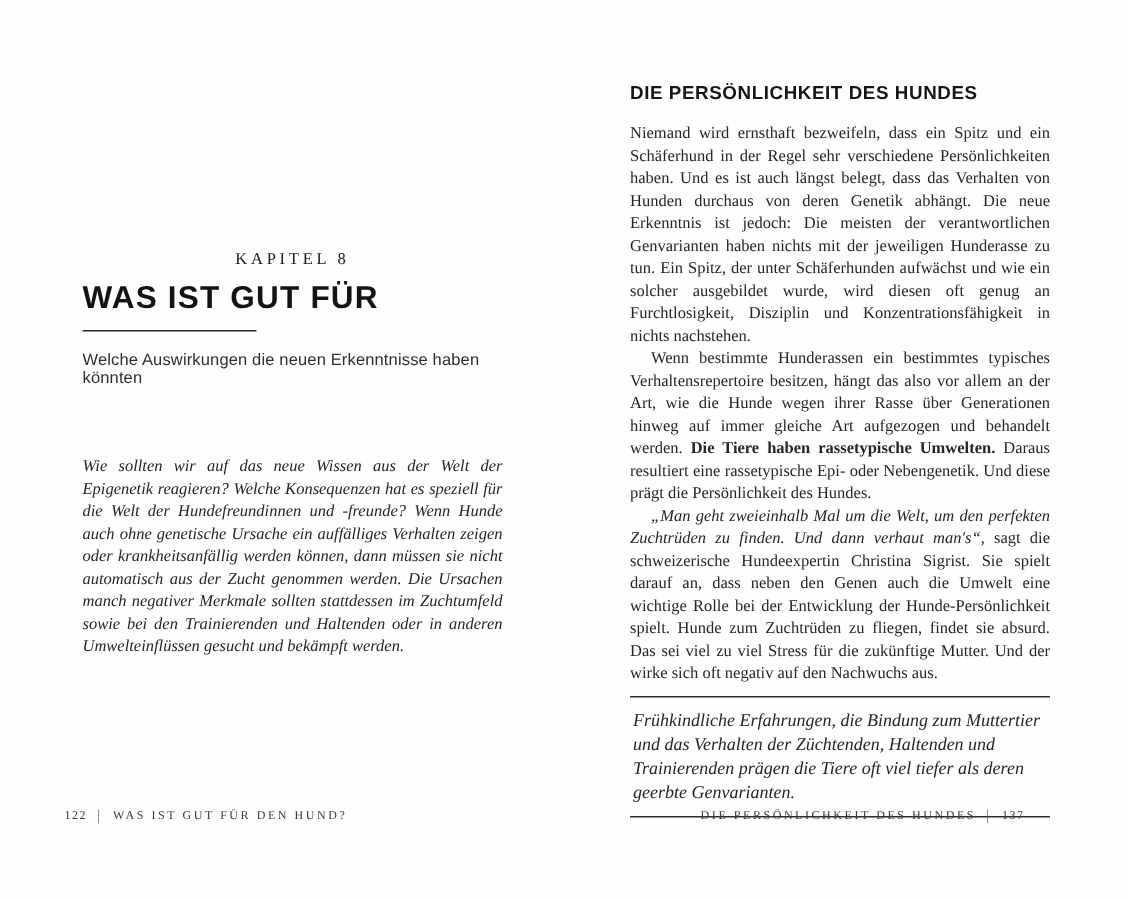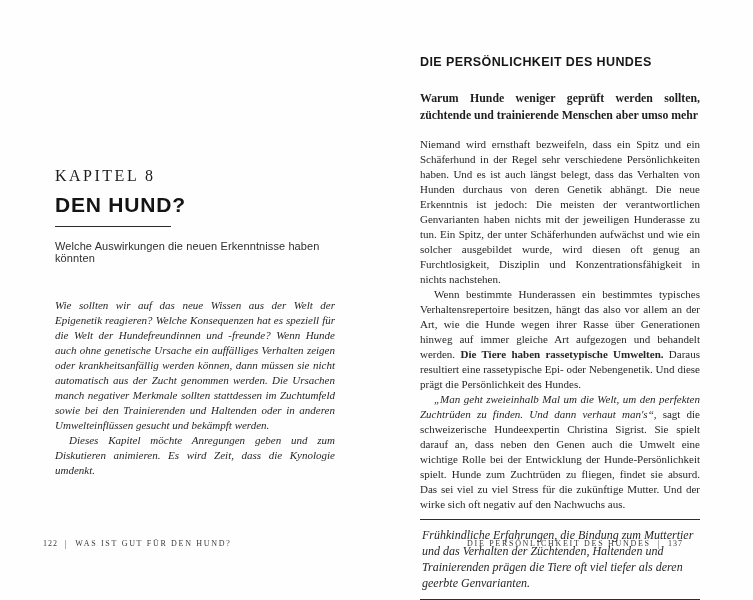--- a/index.html
+++ b/index.html
@@ -8,38 +8,38 @@
     background:#ffffff;
     font-family:"Liberation Serif", serif;
     color:#242424;
   }
   .spread{position:absolute;inset:0;background:#fefefe;}
 
   
   .left-col{position:absolute;left:55px;top:167px;width:280px;}
   .kapitel{
     font-family:"Liberation Serif", serif;
-    font-size:16px;letter-spacing:2.5px;color:#1c1c1c;
+    font-size:11px;letter-spacing:2.5px;color:#1c1c1c;text-align:center;
   }
   .chapter-title{
     margin-top:7px;
     font-family:"Liberation Sans", sans-serif;
     font-weight:700;font-size:21px;line-height:25px;
     letter-spacing:0.8px;color:#141414;
   }
   .title-underline{
     margin-top:9px;width:116px;height:0;
     border-top:1.6px solid #2a2a2a;
   }
   .chapter-subtitle{
     margin-top:13px;
     font-family:"Liberation Sans", sans-serif;
     font-size:11px;color:#2e2e2e;letter-spacing:0.1px;
   }
-  .left-body{margin-top:34px;}
+  .left-body{margin-top:46px;}
 
   
   .body-text{
     font-size:11px;line-height:15px;text-align:justify;
     color:#262626;hyphens:auto;-webkit-hyphens:auto;
   }
   .body-text p{margin:0;}
   .body-text p.indent{text-indent:14px;}
   .body-text .italic{font-style:italic;}
   .body-text .bold{font-weight:700;}
@@ -79,33 +79,31 @@
   .footer .pgnum{letter-spacing:1px;}
 </style>
 </head>
 <body>
 
 <div class="spread">
 
   <div class="left-col">
     <div class="kapitel">KAPITEL 8</div>
     <div class="chapter-title">
-      <div>DEN HUND?</div>
+      <div>WAS IST GUT FÜR</div>
     </div>
     <div class="title-underline"></div>
     <div class="chapter-subtitle">Welche Auswirkungen die neuen Erkenntnisse haben könnten</div>
     <div class="body-text left-body">
         <p><span class="italic">Wie sollten wir auf das neue Wissen aus der Welt der Epigenetik reagieren? Welche Konsequenzen hat es speziell für die Welt der Hundefreundinnen und -freunde? Wenn Hunde auch ohne genetische Ursache ein auffälliges Verhalten zeigen oder krankheitsanfällig werden können, dann müssen sie nicht automatisch aus der Zucht genommen werden. Die Ursachen manch negativer Merkmale sollten stattdessen im Zuchtumfeld sowie bei den Trainierenden und Haltenden oder in anderen Umwelteinflüssen gesucht und bekämpft werden.</span></p>
-        <p class="indent"><span class="italic">Dieses Kapitel möchte Anregungen geben und zum Diskutieren animieren. Es wird Zeit, dass die Kynologie umdenkt.</span></p>
       </div>
   </div>
 
   <div class="right-col">
     <div class="section-heading">DIE PERSÖNLICHKEIT DES HUNDES</div>
-    <div class="section-subheading">Warum Hunde weniger geprüft werden sollten, züchtende und trainierende Menschen aber umso mehr</div>
     <div class="body-text right-body">
         <p><span>Niemand wird ernsthaft bezweifeln, dass ein Spitz und ein Schäferhund in der Regel sehr verschiedene Persönlichkeiten haben. Und es ist auch längst belegt, dass das Verhalten von Hunden durchaus von deren Genetik abhängt. Die neue Erkenntnis ist jedoch: Die meisten der verantwortlichen Genvarianten haben nichts mit der jeweiligen Hunderasse zu tun. Ein Spitz, der unter Schäferhunden aufwächst und wie ein solcher ausgebildet wurde, wird diesen oft genug an Furchtlosigkeit, Disziplin und Konzentrationsfähigkeit in nichts nachstehen.</span></p>
         <p class="indent"><span>Wenn bestimmte Hunderassen ein bestimmtes typisches Verhaltensrepertoire besitzen, hängt das also vor allem an der Art, wie die Hunde wegen ihrer Rasse über Generationen hinweg auf immer gleiche Art aufgezogen und behandelt werden. </span><span class="bold">Die Tiere haben rassetypische Umwelten.</span><span> Daraus resultiert eine rassetypische Epi- oder Nebengenetik. Und diese prägt die Persönlichkeit des Hundes.</span></p>
         <p class="indent"><span class="italic">„Man geht zweieinhalb Mal um die Welt, um den perfekten Zuchtrüden zu finden. Und dann verhaut man's“</span><span>, sagt die schweizerische Hundeexpertin Christina Sigrist. Sie spielt darauf an, dass neben den Genen auch die Umwelt eine wichtige Rolle bei der Entwicklung der Hunde-Persönlichkeit spielt. Hunde zum Zuchtrüden zu fliegen, findet sie absurd. Das sei viel zu viel Stress für die zukünftige Mutter. Und der wirke sich oft negativ auf den Nachwuchs aus.</span></p>
       </div>
     <hr class="divider top">
     <div class="pull-quote">Frühkindliche Erfahrungen, die Bindung zum Muttertier und das Verhalten der Züchtenden, Haltenden und Trainierenden prägen die Tiere oft viel tiefer als deren geerbte Genvarianten.</div>
     <hr class="divider">
   </div>
 

